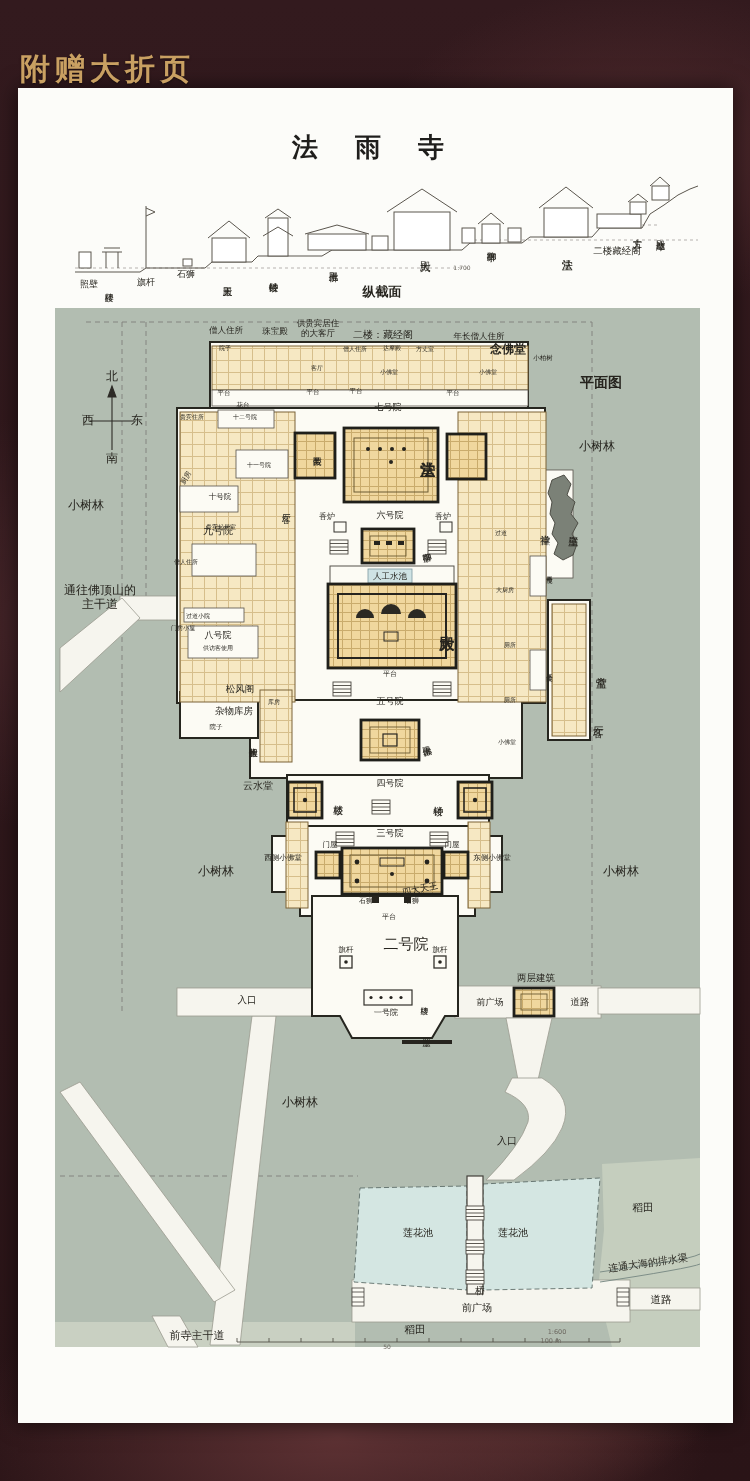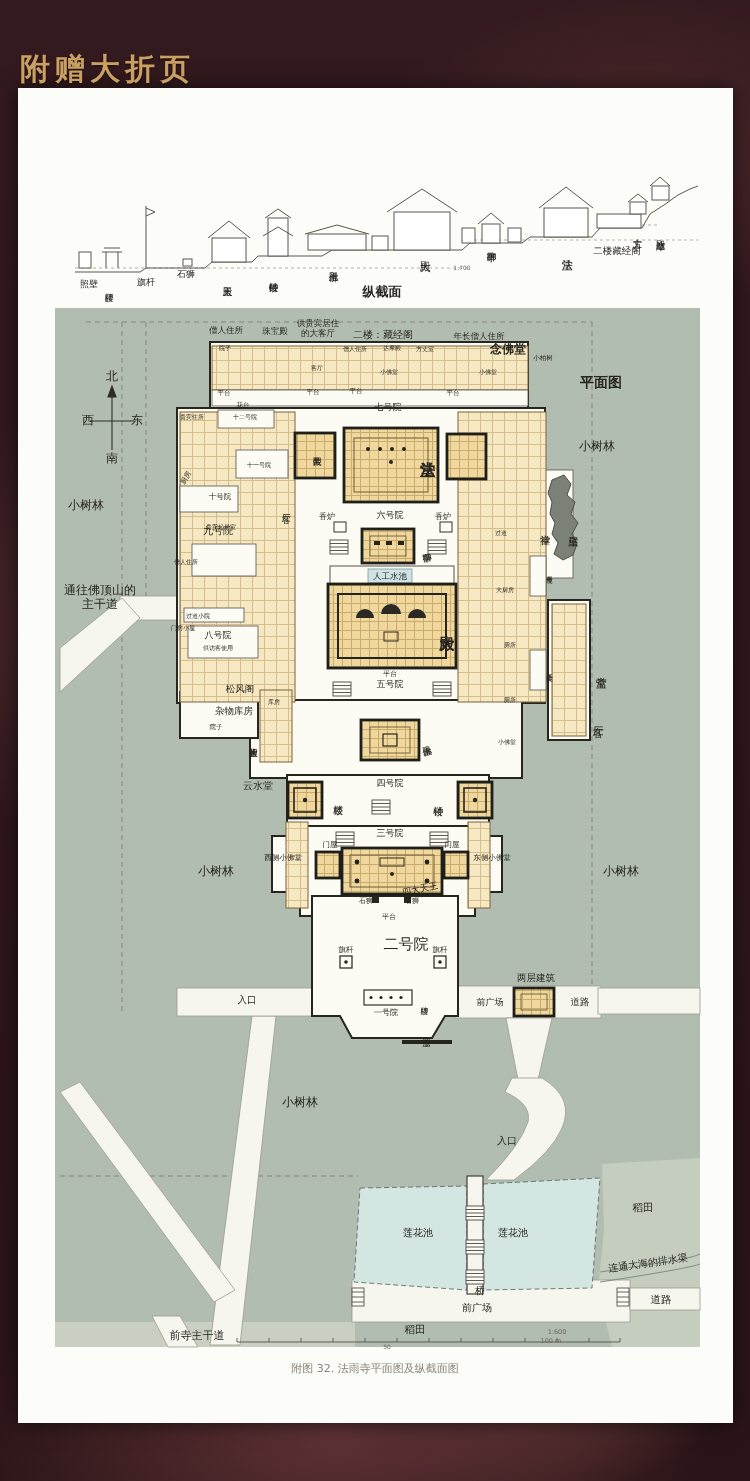--- a/index.html
+++ b/index.html
@@ -342,21 +342,21 @@
       <div class="lbl" style="left: 183px; top: 628px; font-size: 6px; transform: translate(-50%, -50%);">门房小屋</div>
       <div class="lbl" style="left: 218px; top: 635px; font-size: 9px; transform: translate(-50%, -50%);">八号院</div>
       <div class="lbl" style="left: 218px; top: 648px; font-size: 6px; transform: translate(-50%, -50%);">供访客使用</div>
       <div class="lbl" style="left: 240px; top: 689px; font-size: 9.5px; transform: translate(-50%, -50%);">松风阁</div>
       <div class="lbl" style="left: 234px; top: 711px; font-size: 9.5px; transform: translate(-50%, -50%);">杂物库房</div>
       <div class="lbl" style="left: 216px; top: 728px; font-size: 6.5px; transform: translate(-50%, -50%);">院子</div>
       <div class="lbl" style="left: 253px; top: 741px; font-size: 9px; writing-mode: vertical-rl; transform: translate(-50%, -50%);">长生牌殿</div>
       <div class="lbl" style="left: 274px; top: 702px; font-size: 6px; transform: translate(-50%, -50%);">库房</div>
       <div class="lbl" style="left: 258px; top: 786px; font-size: 10px; transform: translate(-50%, -50%);">云水堂</div>
       <div class="lbl" style="left: 390px; top: 674px; font-size: 7px; transform: translate(-50%, -50%);">平台</div>
-      <div class="lbl" style="left: 390px; top: 684px; font-size: 9px; transform: translate(-50%, -50%);">五号院</div>
+      <div class="lbl" style="left: 390px; top: 701px; font-size: 9px; transform: translate(-50%, -50%);">五号院</div>
       <div class="lbl" style="left: 424px; top: 740px; font-size: 9px; writing-mode: vertical-rl; transform: translate(-50%, -50%) rotate(-14deg);">玉佛殿</div>
       <div class="lbl" style="left: 390px; top: 783px; font-size: 9px; transform: translate(-50%, -50%);">四号院</div>
       <div class="lbl" style="left: 338px; top: 797px; font-size: 10px; writing-mode: vertical-rl; transform: translate(-50%, -50%);">鼓楼</div>
       <div class="lbl" style="left: 438px; top: 798px; font-size: 10px; writing-mode: vertical-rl; transform: translate(-50%, -50%);">钟楼</div>
       <div class="lbl" style="left: 390px; top: 833px; font-size: 9px; transform: translate(-50%, -50%);">三号院</div>
       <div class="lbl" style="left: 330px; top: 845px; font-size: 7.5px; transform: translate(-50%, -50%);">门屋</div>
       <div class="lbl" style="left: 452px; top: 845px; font-size: 7.5px; transform: translate(-50%, -50%);">门屋</div>
       <div class="lbl" style="left: 283px; top: 858px; font-size: 7.5px; transform: translate(-50%, -50%);">西侧小佛堂</div>
       <div class="lbl" style="left: 492px; top: 858px; font-size: 7.5px; transform: translate(-50%, -50%);">东侧小佛堂</div>
       <div class="lbl" style="left: 420px; top: 889px; font-size: 9px; transform: translate(-50%, -50%) rotate(-12deg);">四大天王</div>
@@ -382,14 +382,14 @@
       <div class="lbl" style="left: 477px; top: 1308px; font-size: 10px; transform: translate(-50%, -50%);">前广场</div>
       <div class="lbl" style="left: 661px; top: 1299px; font-size: 10.5px; transform: translate(-50%, -50%);">道路</div>
       <div class="lbl" style="left: 415px; top: 1329px; font-size: 10.5px; transform: translate(-50%, -50%);">稻田</div>
       <div class="lbl" style="left: 197px; top: 1336px; font-size: 11px; transform: translate(-50%, -50%);">前寺主干道</div>
       <div class="lbl" style="left: 557px; top: 1333px; font-size: 6.5px; color: rgb(107, 103, 95); transform: translate(-50%, -50%);">1:600</div>
       <div class="lbl" style="left: 551px; top: 1342px; font-size: 6.5px; color: rgb(107, 103, 95); transform: translate(-50%, -50%);">100 m</div>
       <div class="lbl" style="left: 387px; top: 1347px; font-size: 6px; color: rgb(107, 103, 95); transform: translate(-50%, -50%);">50</div>
     </div>
 
   <div class="foldout-title">附赠大折页</div>
-  <div class="caption">附图 32. 法雨寺平面图及纵截面图</div>
+  <h1 class="temple-title">法 雨 寺</h1>
 </div>
 
 </body></html>

